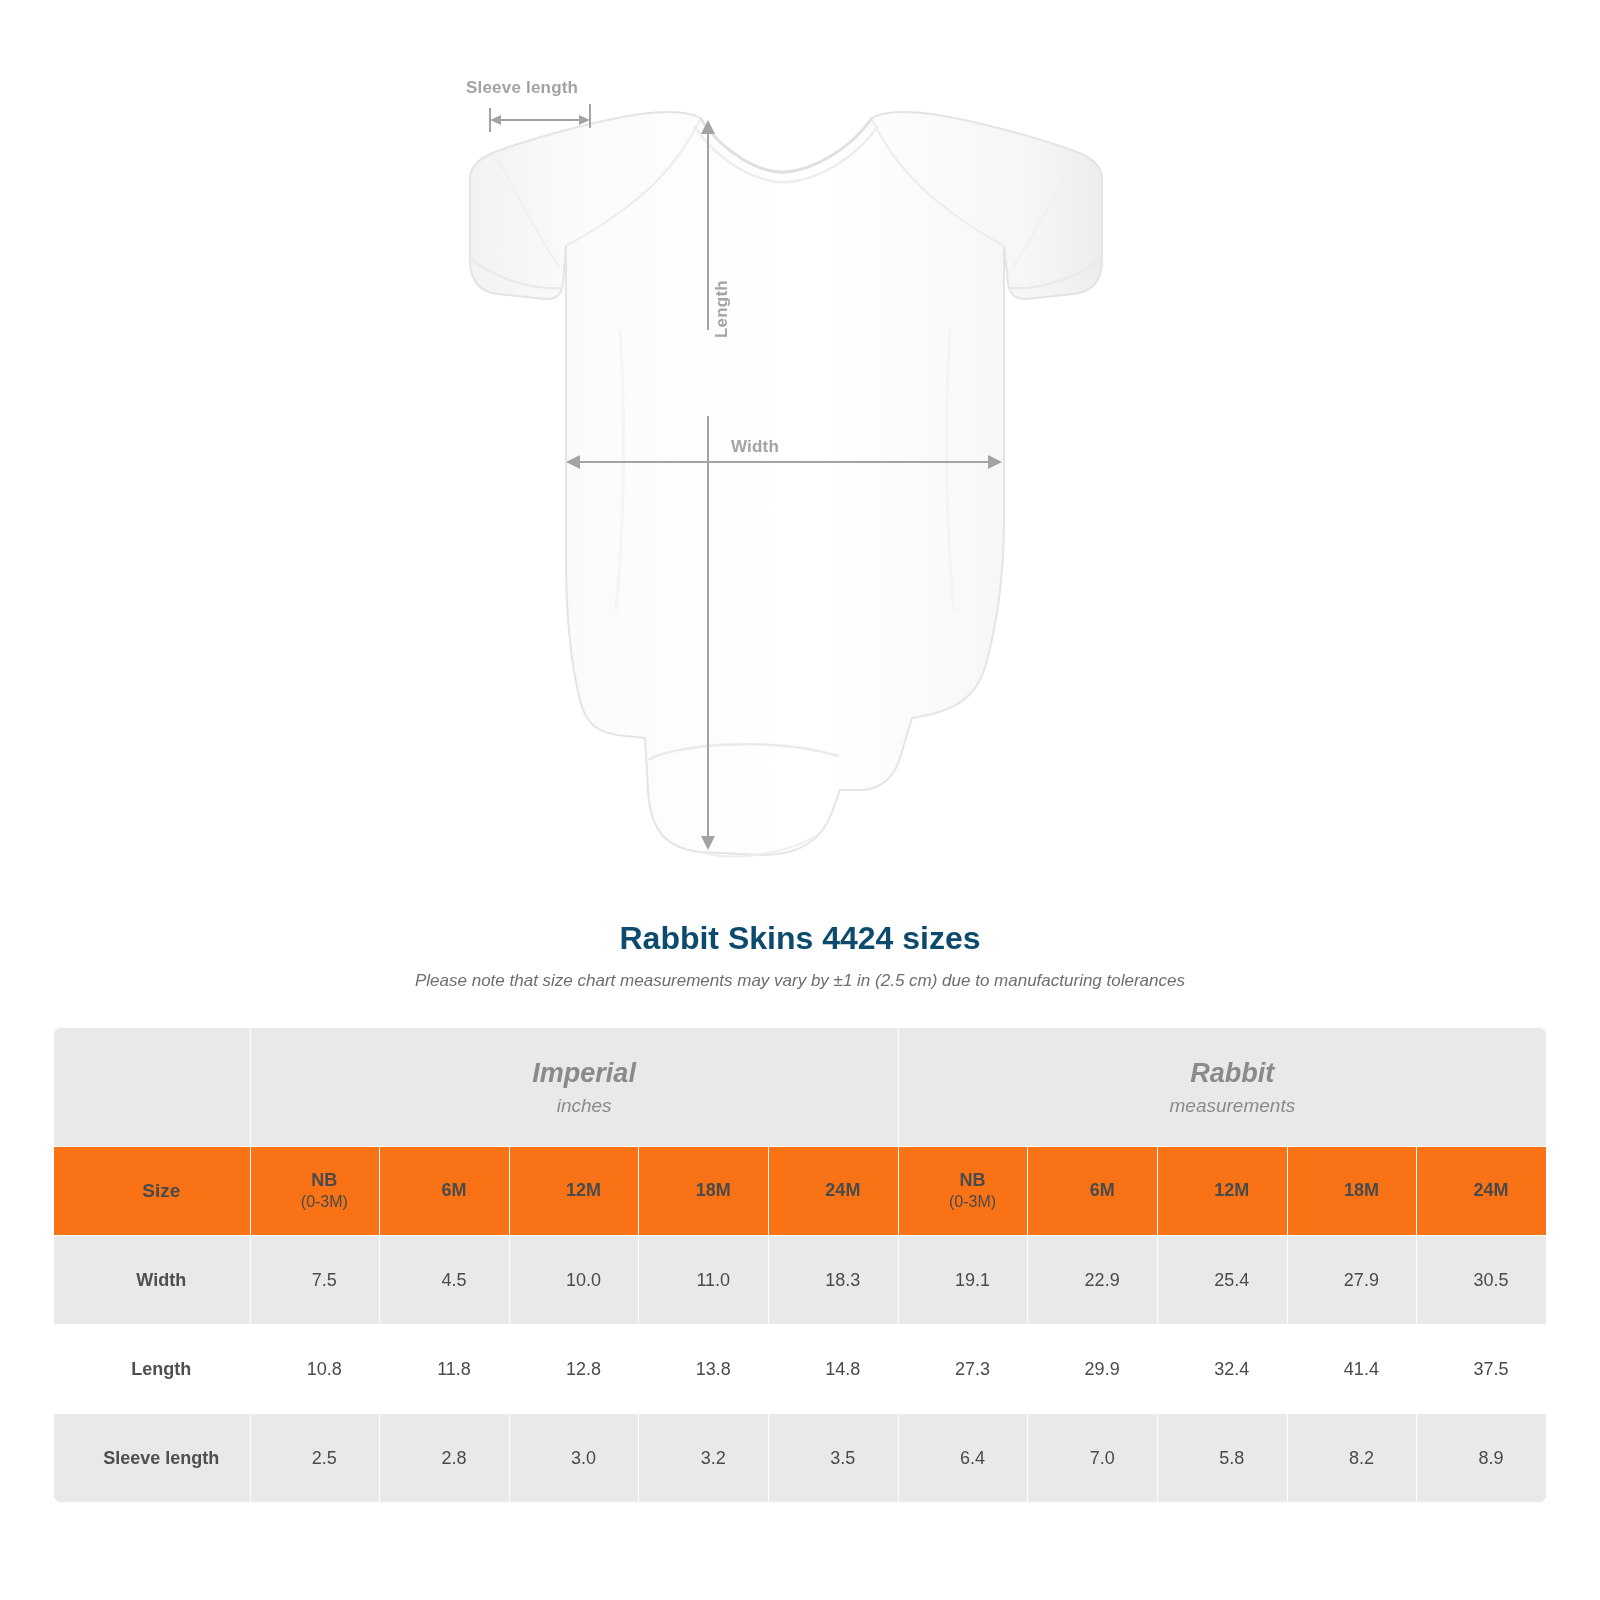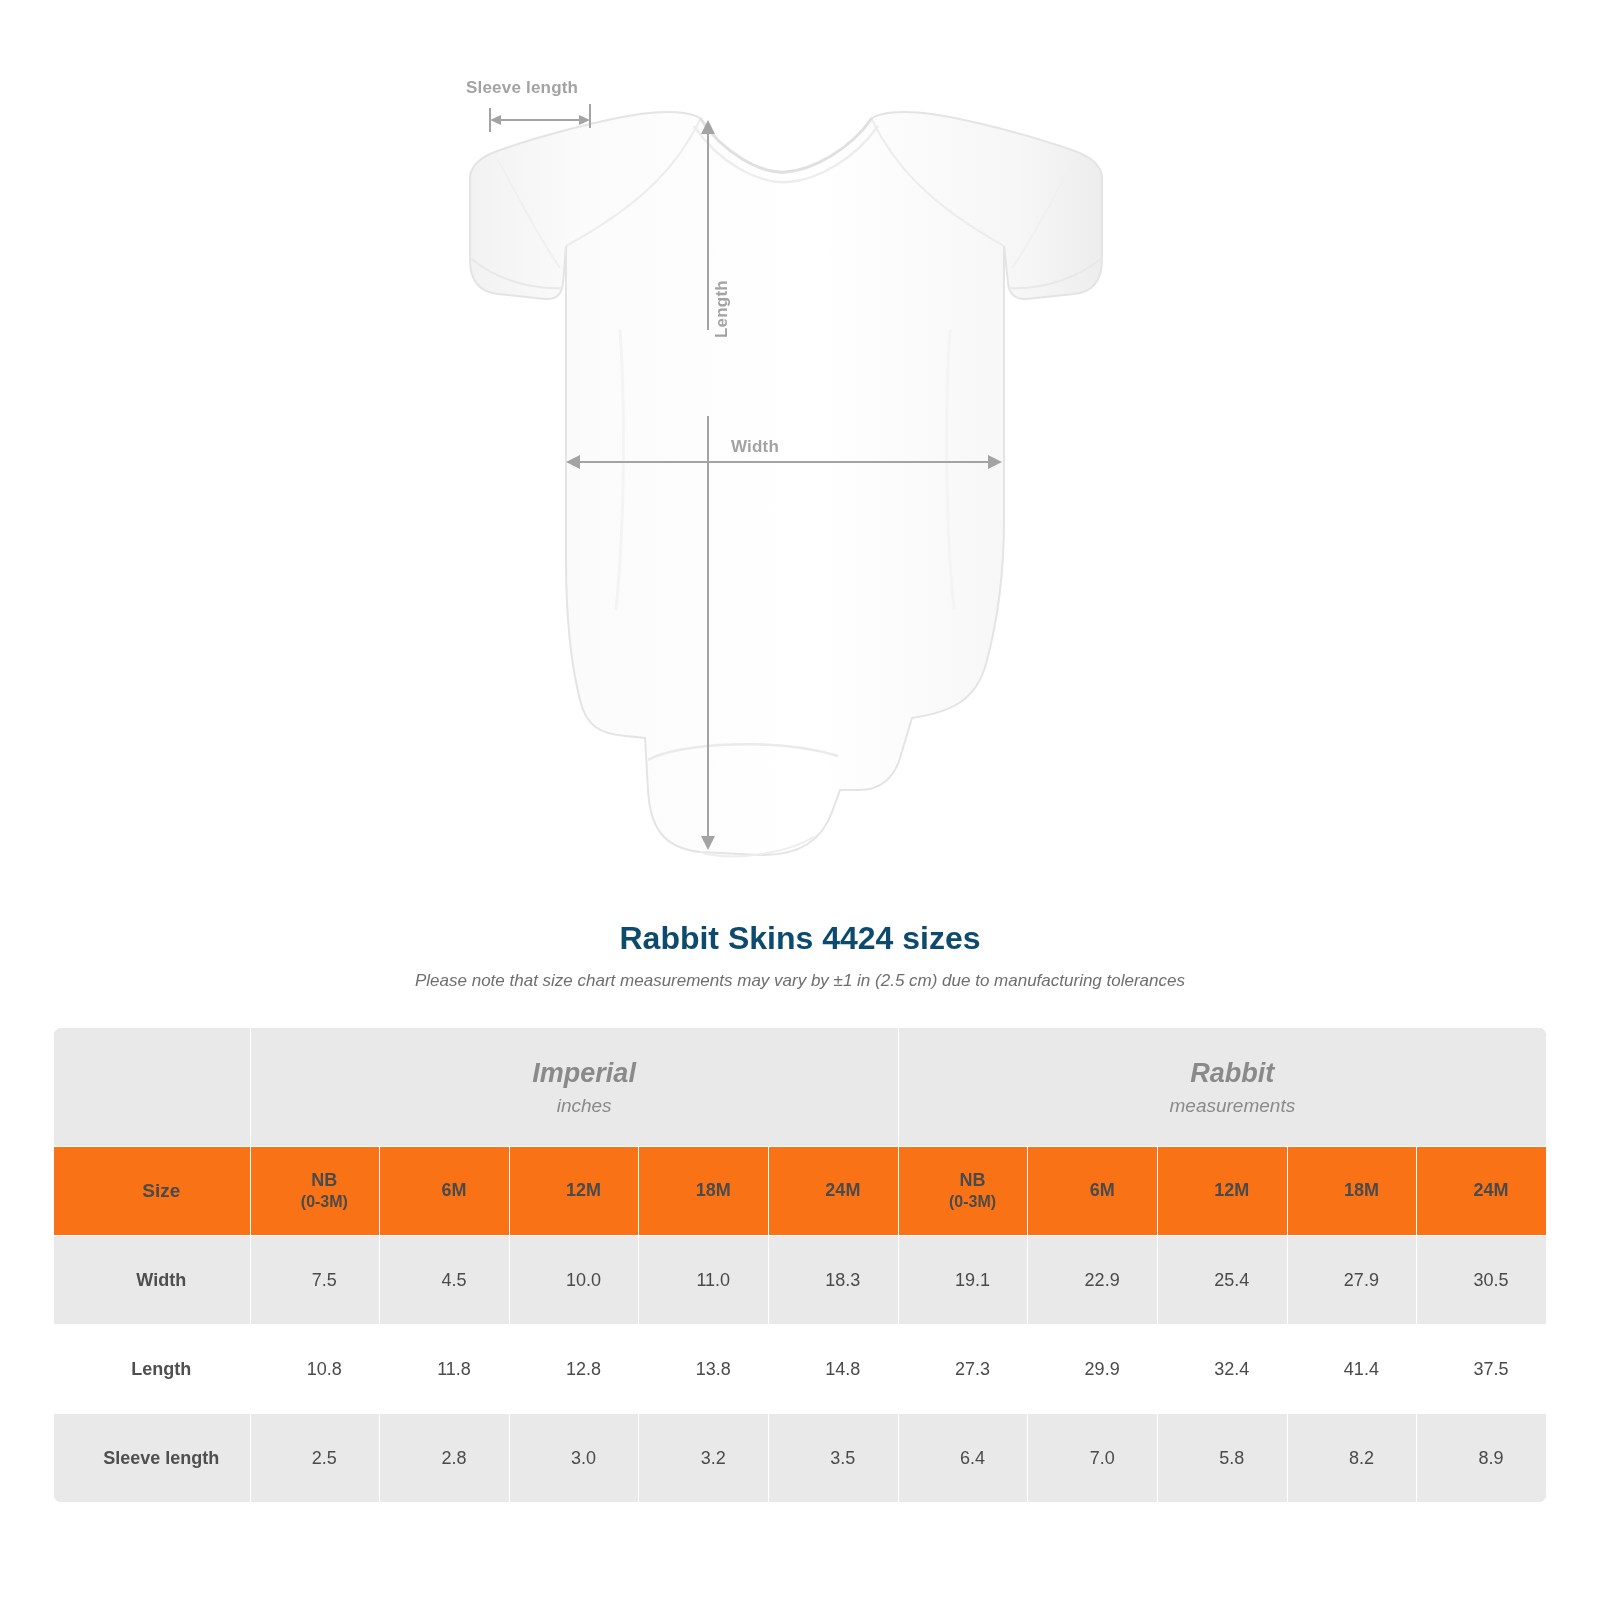--- a/index.html
+++ b/index.html
@@ -116,21 +116,21 @@
     color: #4f4f4f;
     font-size: 18px;
     line-height: 1.3;
   }
   .head-row td.rowlabel {
     font-size: 19px;
   }
   .sub-small {
     display: block;
     font-size: 16px;
-    font-weight: bold;
+    font-weight: normal;
   }
   
   .data-row td {
     height: 86px;
     font-size: 19px;
   }
   .data-row.shade td {
     background: #e9e9e9;
   }
   .data-row.plain td {

